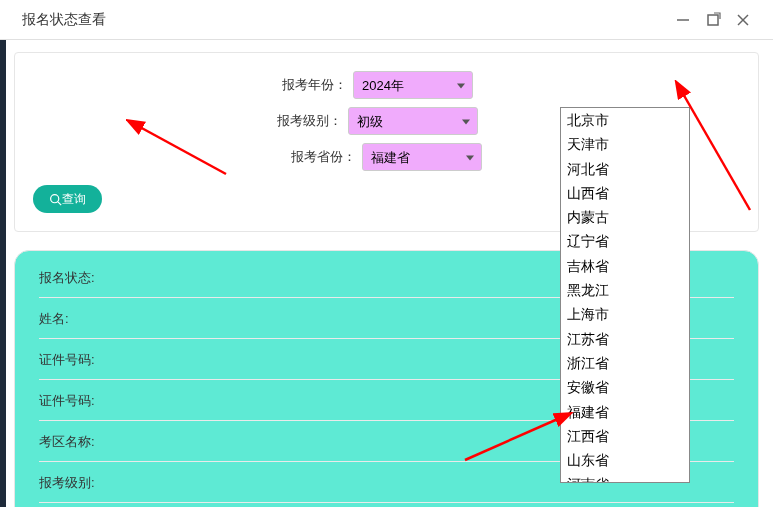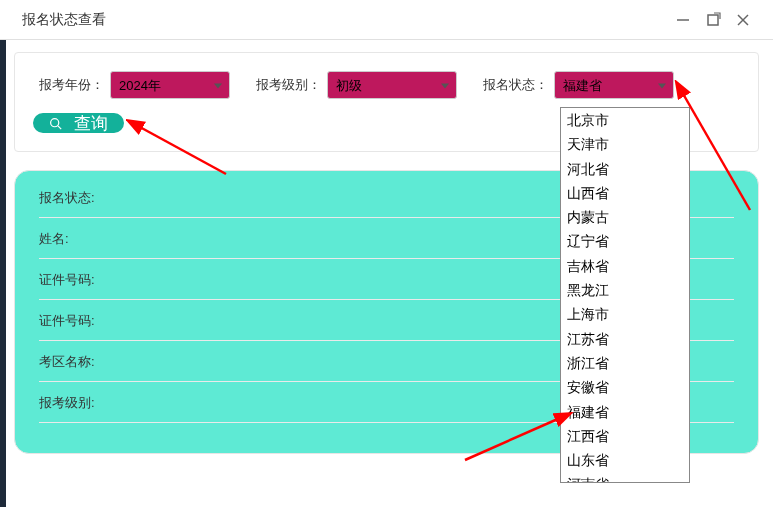--- a/index.html
+++ b/index.html
@@ -35,30 +35,31 @@
 .form-card {
   border: 1px solid #e6e6e6;
   border-radius: 4px;
   padding: 18px 24px 18px 24px;
   background: #fff;
 }
 .form-row {
   display: flex;
   align-items: center;
   gap: 8px;
+  flex-direction: column;
 }
 .form-group { display: flex; align-items: center; margin-right: 18px; }
 .form-label { color: #333; font-size: 13px; margin-right: 6px; }
 .form-select {
   height: 28px;
   border: 1px solid #ccc;
   border-radius: 3px;
   padding: 0 24px 0 8px;
   font-size: 13px;
-  background: #be185d;
+  background: #f0abfc;
   appearance: none;
   position: relative;
 }
 .select-wrap { position: relative; display: inline-block; }
 .select-wrap::after {
   content: "";
   position: absolute;
   right: 8px; top: 50%;
   transform: translateY(-30%);
   border-left: 4px solid transparent;
@@ -69,27 +70,27 @@
 .sel-year { width: 120px; }
 .sel-level { width: 130px; }
 .sel-prov { width: 120px; }
 .query-btn {
   margin-top: 14px;
   margin-left: -6px;
   background: #13b19a;
   color: #fff;
   border: none;
   border-radius: 15px;
-  height: 20px;
+  height: 28px;
   padding: 0 16px;
-  font-size: 17px;
+  font-size: 12px;
   cursor: pointer;
   display: inline-flex;
   align-items: center;
-  gap: 12px;
+  gap: 0;
 }
 .query-btn svg { width: 13px; height: 13px; }
 .results-card {
   margin-top: 18px;
   border: 1px solid #e6e6e6;
   border-radius: 15px;
   background: #5eead4;
   padding: 6px 24px 30px 24px;
 }
 .result-row {
@@ -161,21 +162,21 @@
       </div>
       <div class="form-group">
         <span class="form-label">报考级别：</span>
         <span class="select-wrap">
           <select class="form-select sel-level">
             <option>初级</option>
           </select>
         </span>
       </div>
       <div class="form-group" style="margin-right:0">
-        <span class="form-label">报名状态：</span>
+        <span class="form-label">报考省份：</span>
         <span class="select-wrap">
           <select class="form-select sel-prov">
             <option>福建省</option>
           </select>
         </span>
       </div>
     </div>
     <button class="query-btn">
       <svg viewBox="0 0 16 16">
           <circle cx="7" cy="7" r="5" fill="none" stroke="#fff" stroke-width="1.5"></circle>

